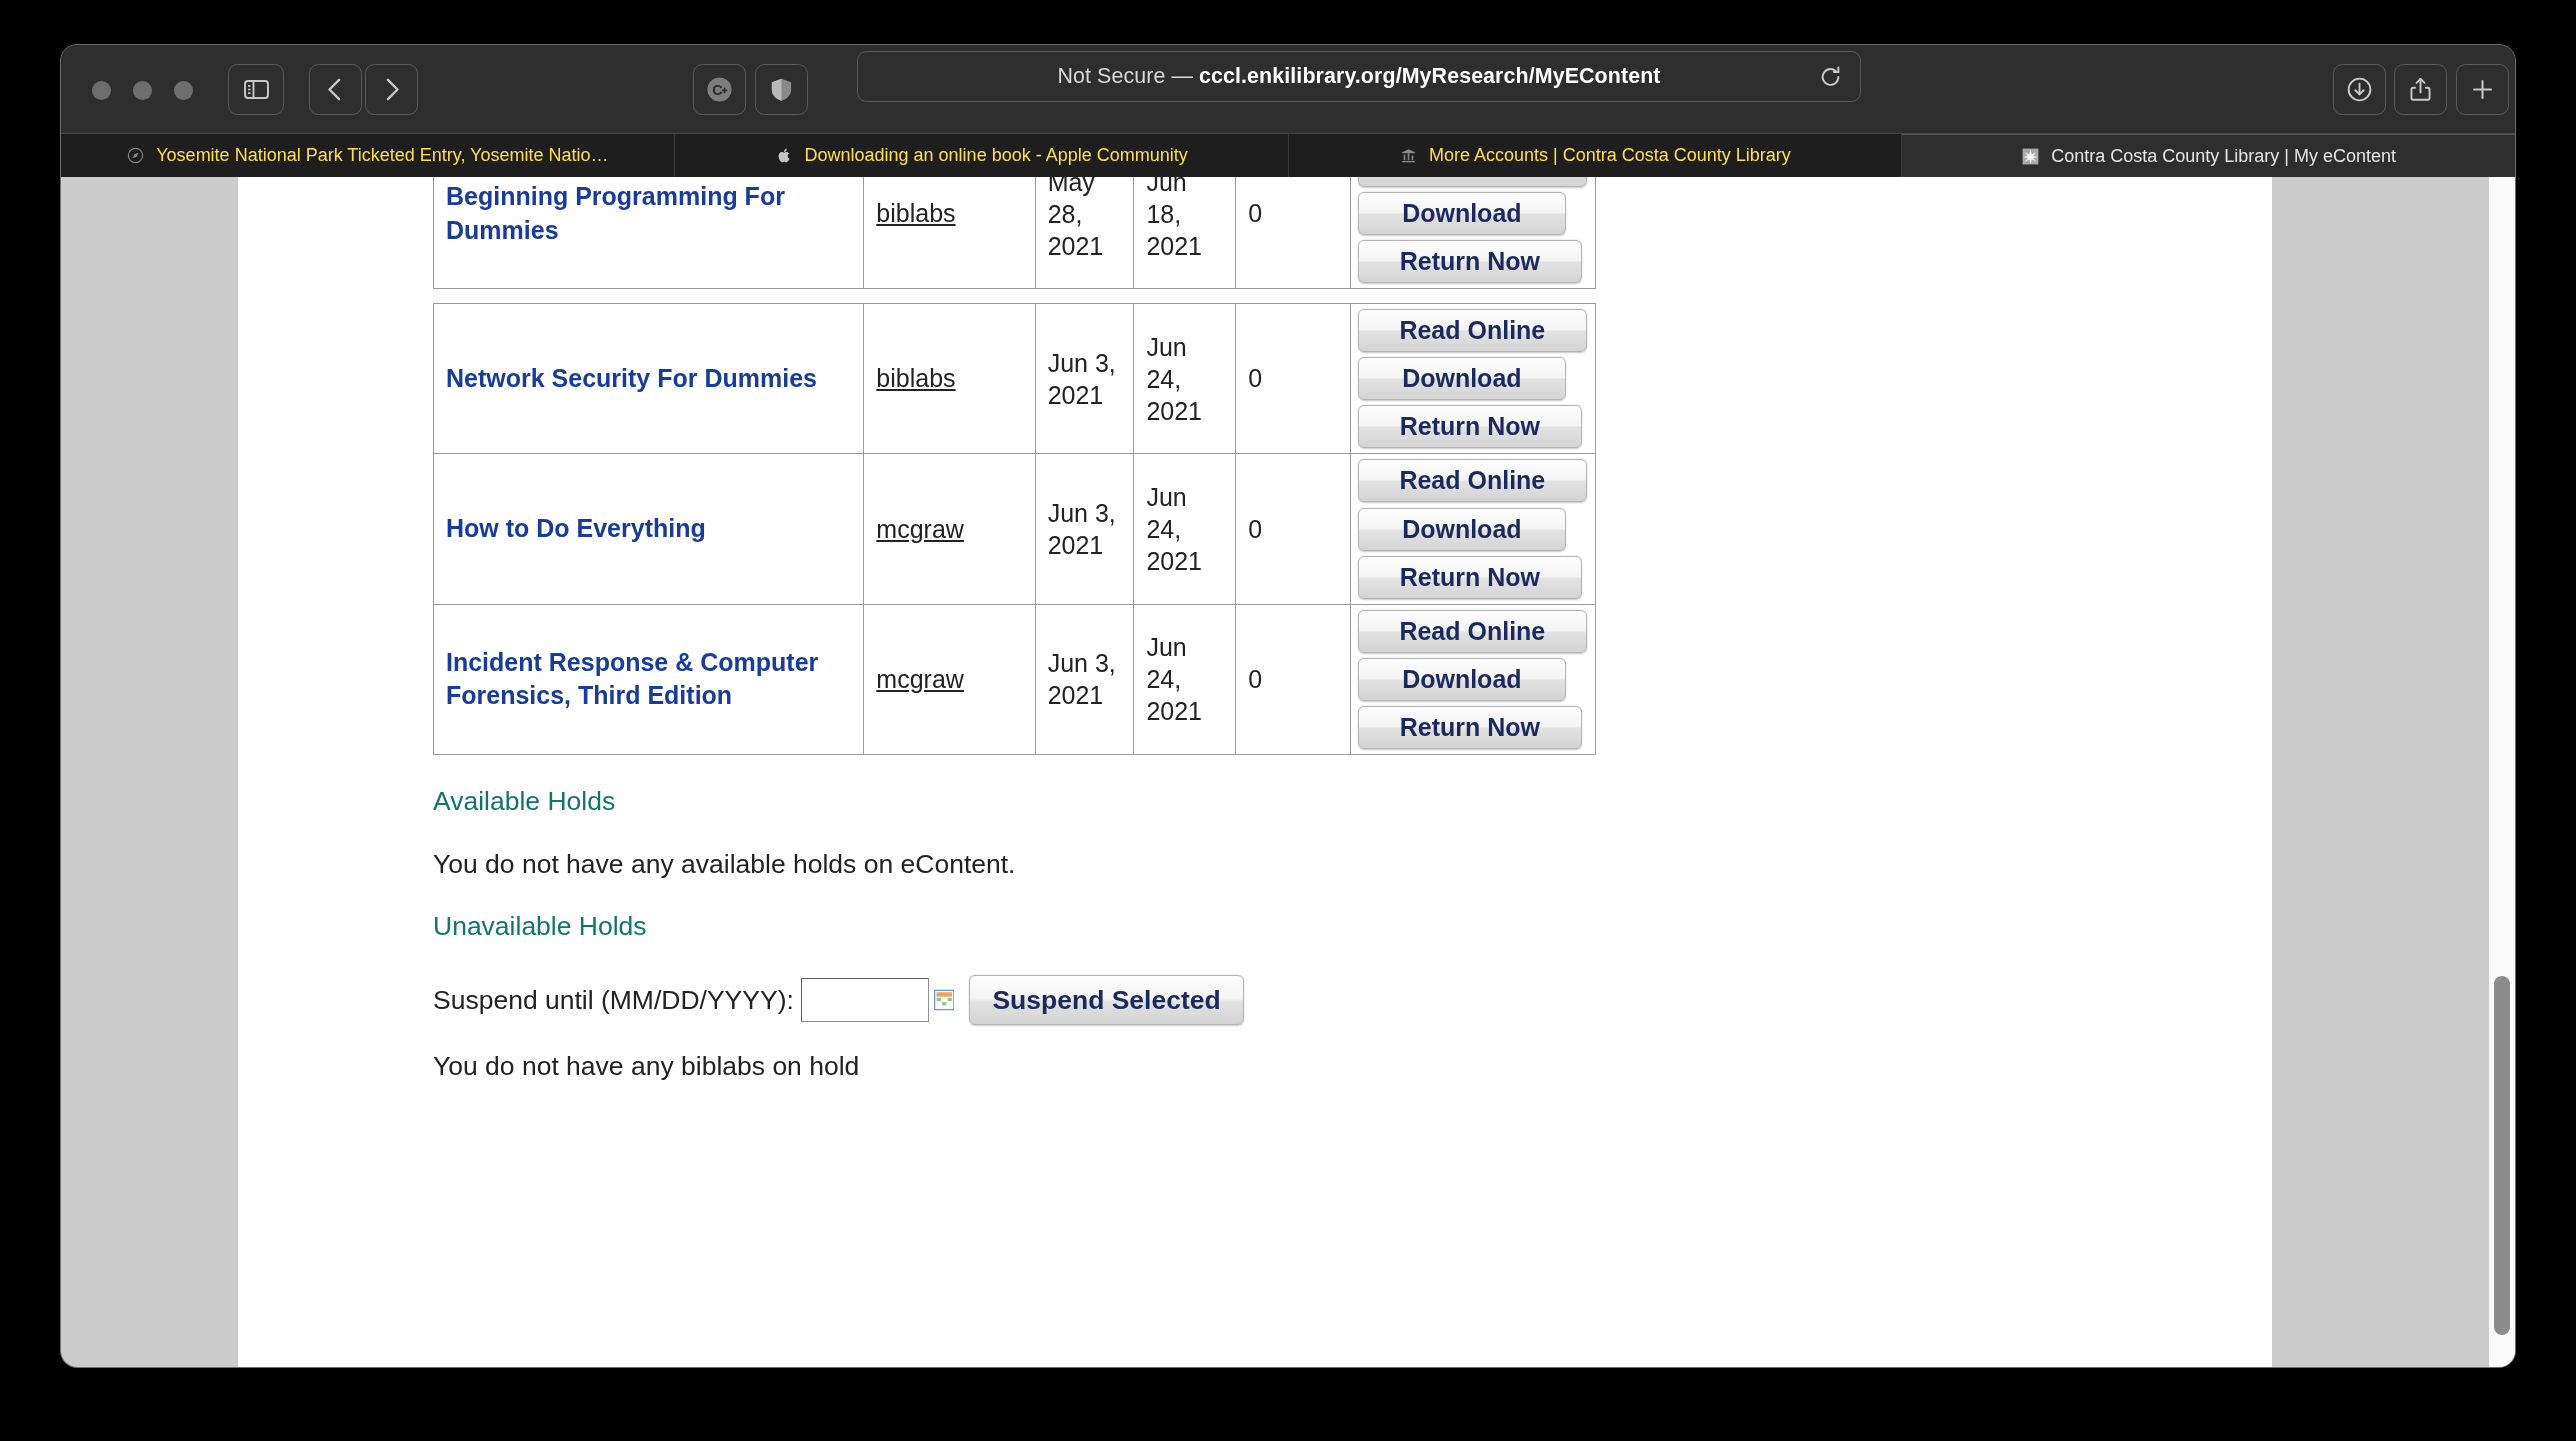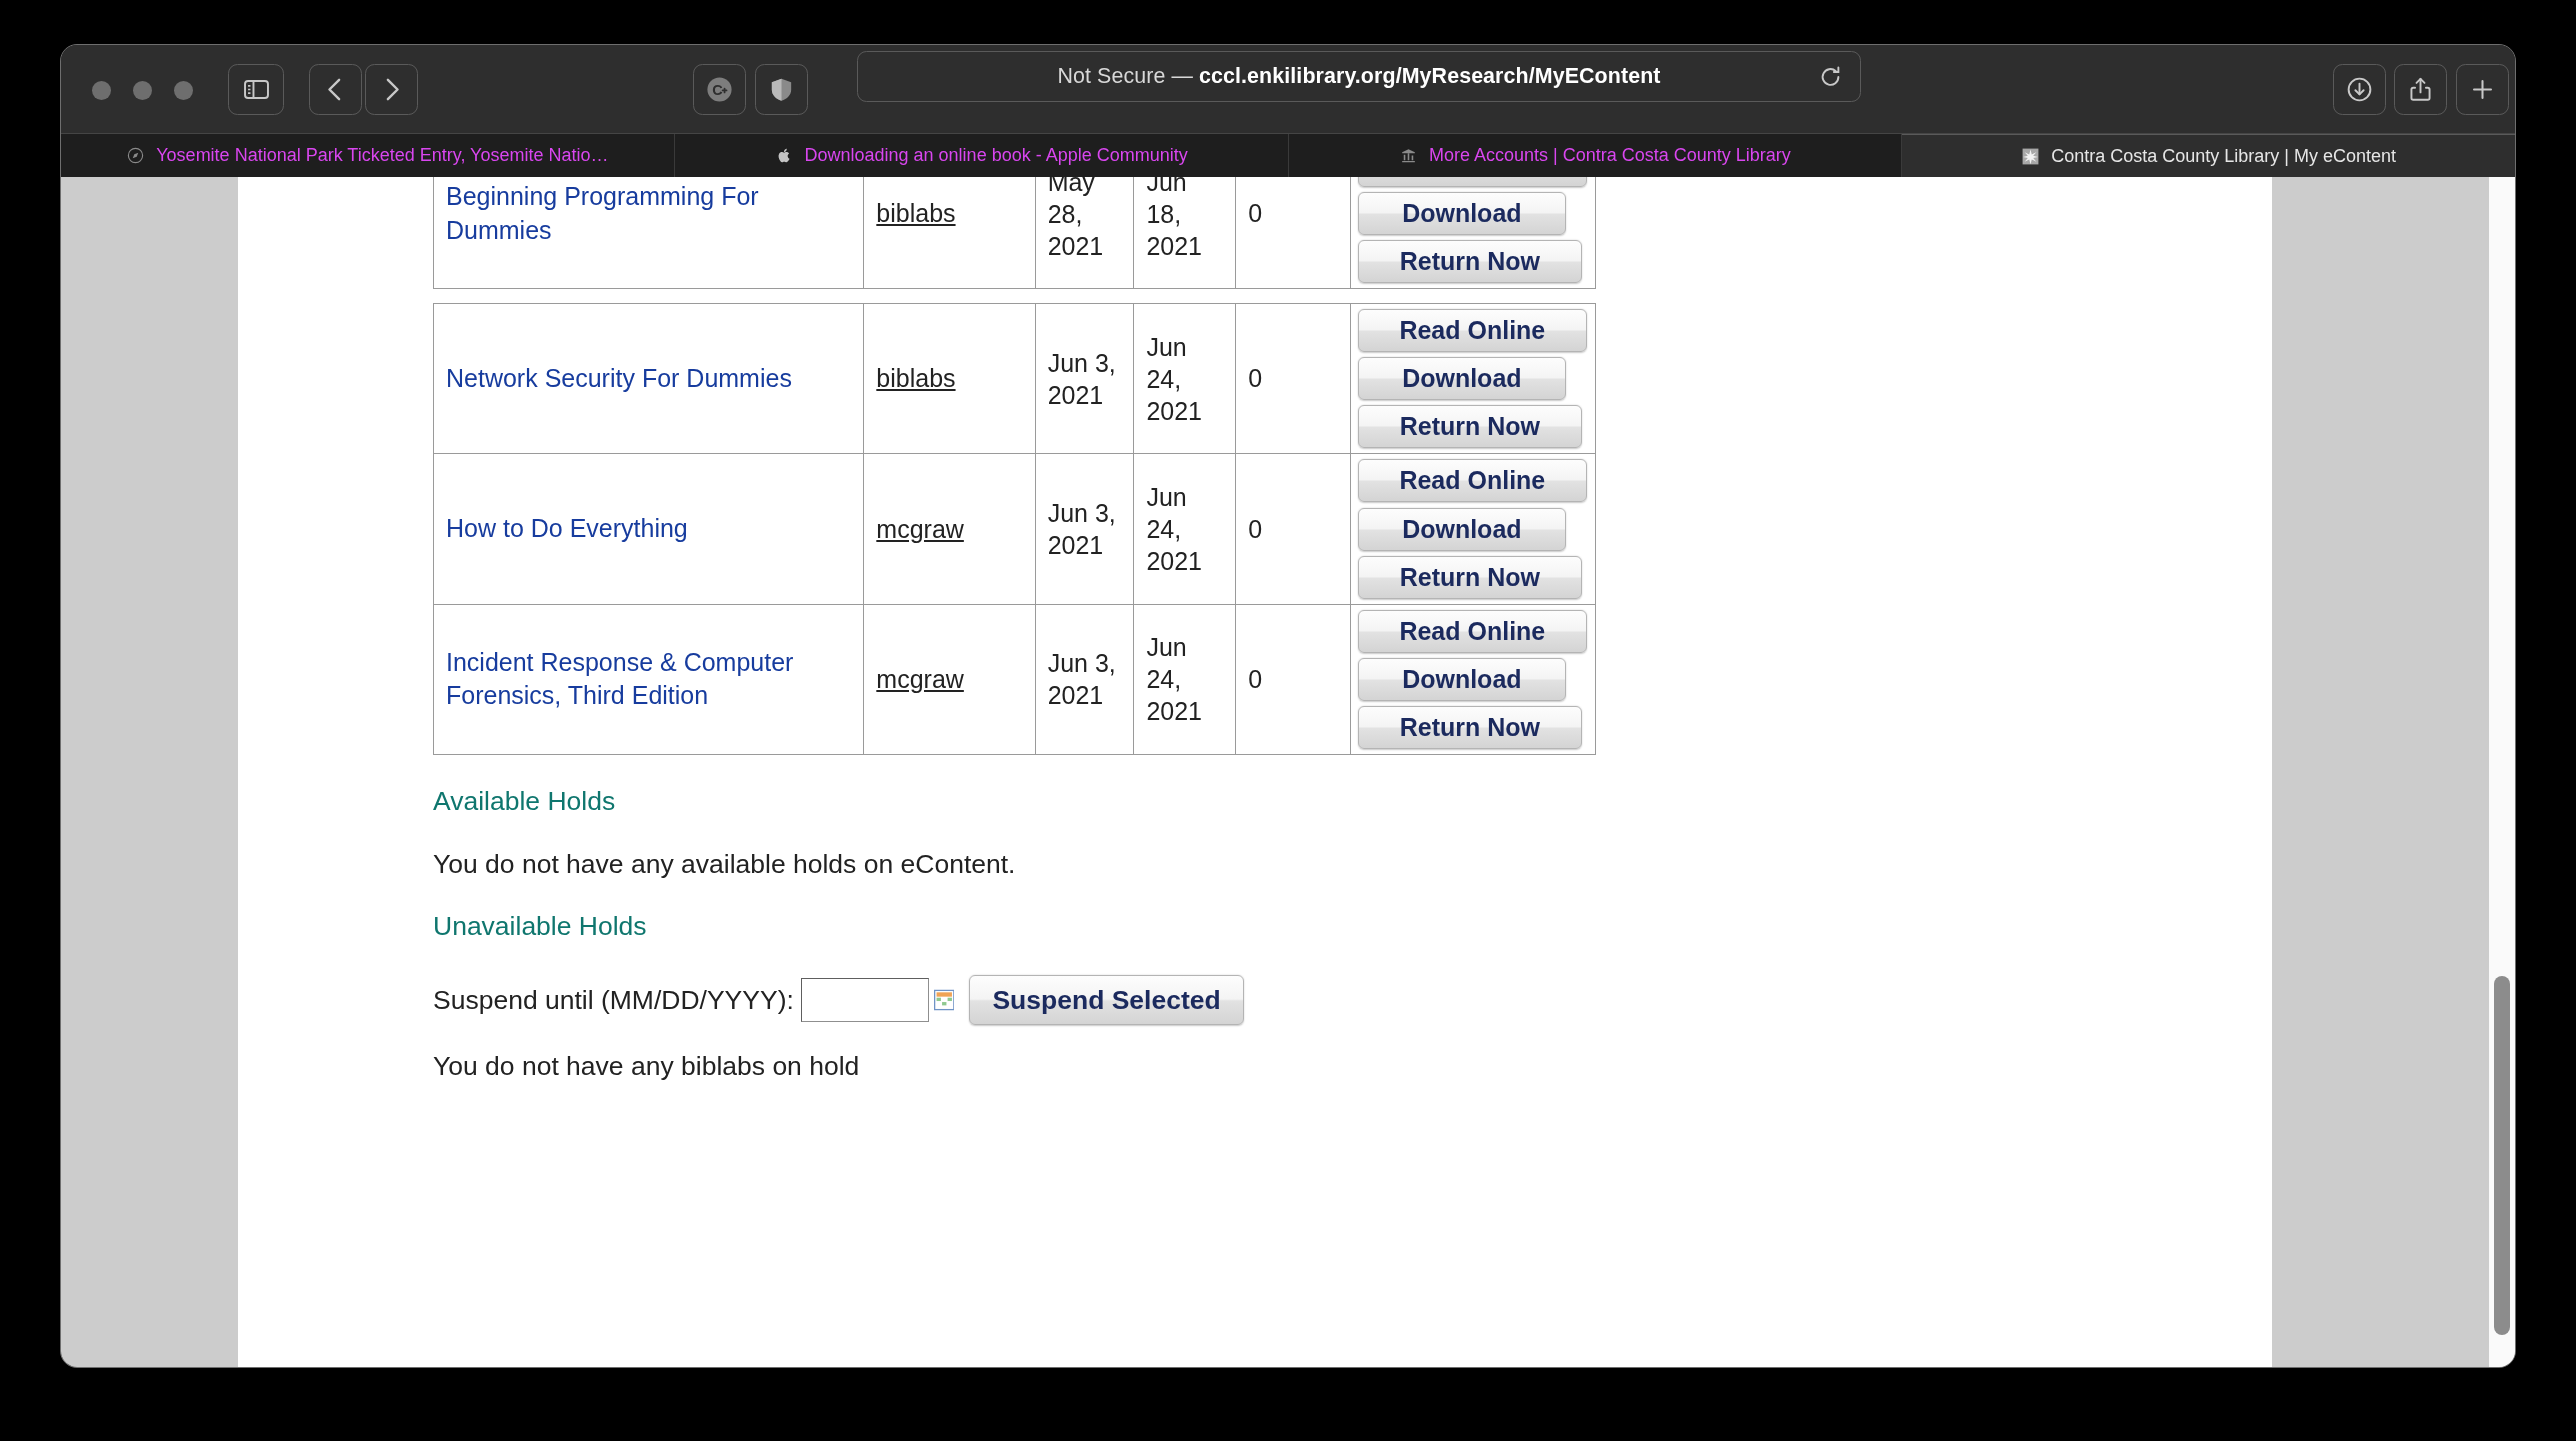--- a/index.html
+++ b/index.html
@@ -104,21 +104,21 @@
     background: #1e1e1e;
   }
   .tab {
     flex: 1 1 0;
     display: flex;
     align-items: center;
     justify-content: center;
     gap: 11px;
     background: #1e1e1e;
     border-right: 0.9px solid #3a3a3a;
-    color: #d946ef;
+    color: #fde047;
     font-size: 18px;
     padding: 0 13.7px;
     overflow: hidden;
     white-space: nowrap;
   }
   .tab:last-child { border-right: none; }
   .tab.active {
     background: #2e2e2e;
     color: #e6e6e6;
     border-top: 0.9px solid #5a5a5a;
@@ -161,21 +161,21 @@
     width: 1163px;
     margin-top: 0;
   }
   #checkouts-table td {
     border: 0.9px solid #9a9a9a;
     vertical-align: middle;
     padding: 8.5px 12px;
     font-size: 25px;
     color: #222222;
   }
-  .col-title  { width: 427px; }
+  .col-title  { width: 427px; font-weight: bold; }
   .col-source { width: 170px; text-decoration: underline; }
   .col-date1  { width: 98px; }
   .col-date2  { width: 101px; }
   .col-num    { width: 114px; }
   .col-act    { width: 243px; padding: 5.1px 0 5.1px 6.8px !important; }
 
   .book-link {
     color: #173c9e;
     text-decoration: none;
     font-size: 25px;

